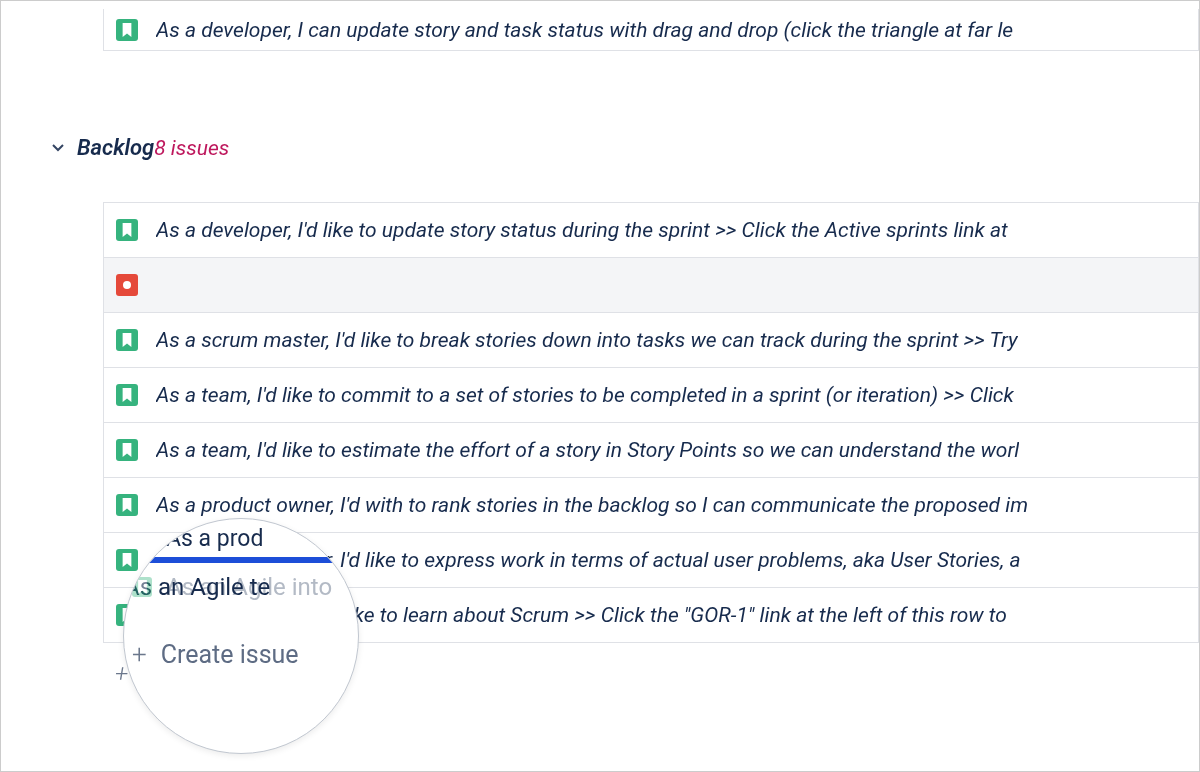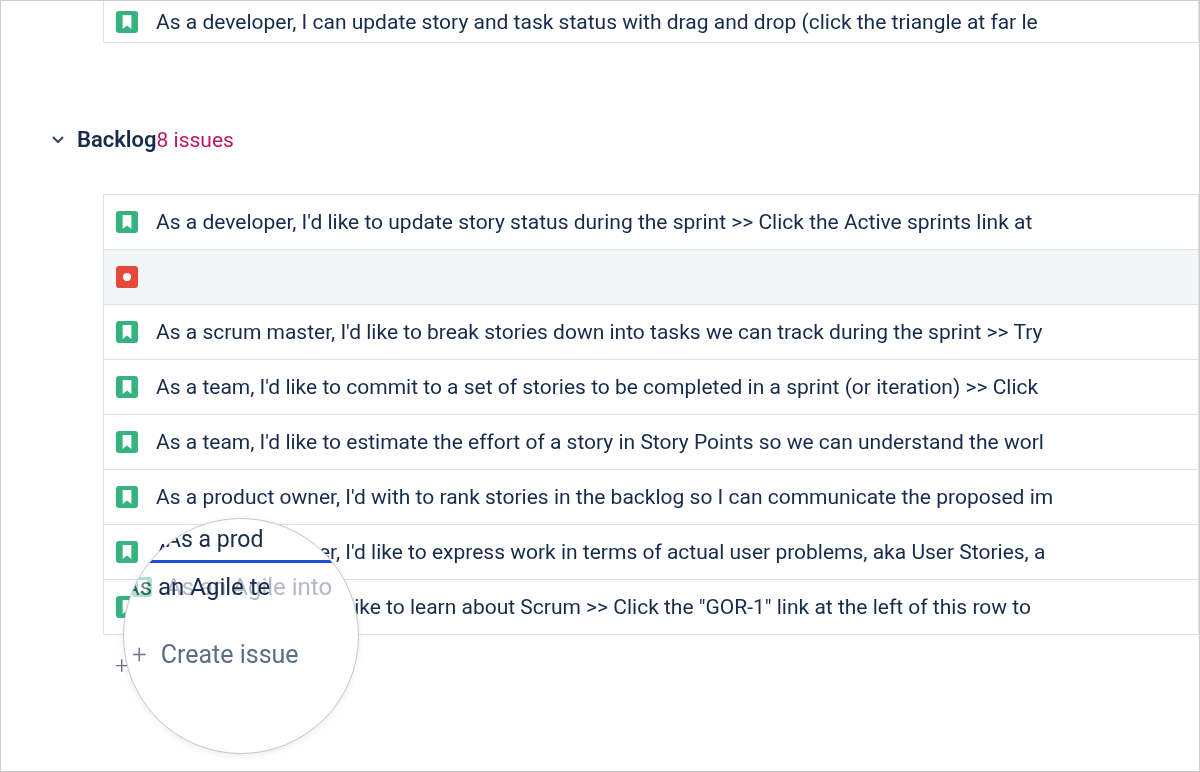--- a/index.html
+++ b/index.html
@@ -7,21 +7,22 @@
     font-family: -apple-system, BlinkMacSystemFont, "Segoe UI", Roboto, sans-serif;
     background: #fff;
     width: 1200px;
     height: 772px;
     overflow: hidden;
     border: 1px solid #ccc;
     position: relative;
   }
   .content {
     padding-left: 48px;
-    padding-top: 0px;
+    padding-top: 8px;
+    font-style: italic;
   }
   .sprint-first {
      border-top: 1px solid #dfe1e6;
   }
   .section-header {
     display: flex;
     align-items: center;
     margin-top: 84px;
     margin-bottom: 42px;
     margin-left: 0px;
@@ -117,21 +118,21 @@
     box-shadow: 0 2px 6px rgba(0,0,0,0.08);
     z-index: 10;
   }
   .lens-inner {
      position: absolute;
      top: 0; left: 0; right: 0; bottom: 0;
   }
   .lens-row {
      position: absolute;
      left: 0; right: 0;
-     border-bottom: 3px solid #1d4ed8;
+     border-bottom: 6px solid #1d4ed8;
      display: flex;
      align-items: center;
      padding-left: 8px;
      overflow: hidden;
      white-space: nowrap;
   }
   .lens-row1 { top: 0px; height: 44px; font-size: 23px; color:#172B4D; }
   .lens-row2 { top: 44px; height: 48px; font-size: 24px; color:#172B4D; border-bottom:none; }
   .lens-create {
      position: absolute;

